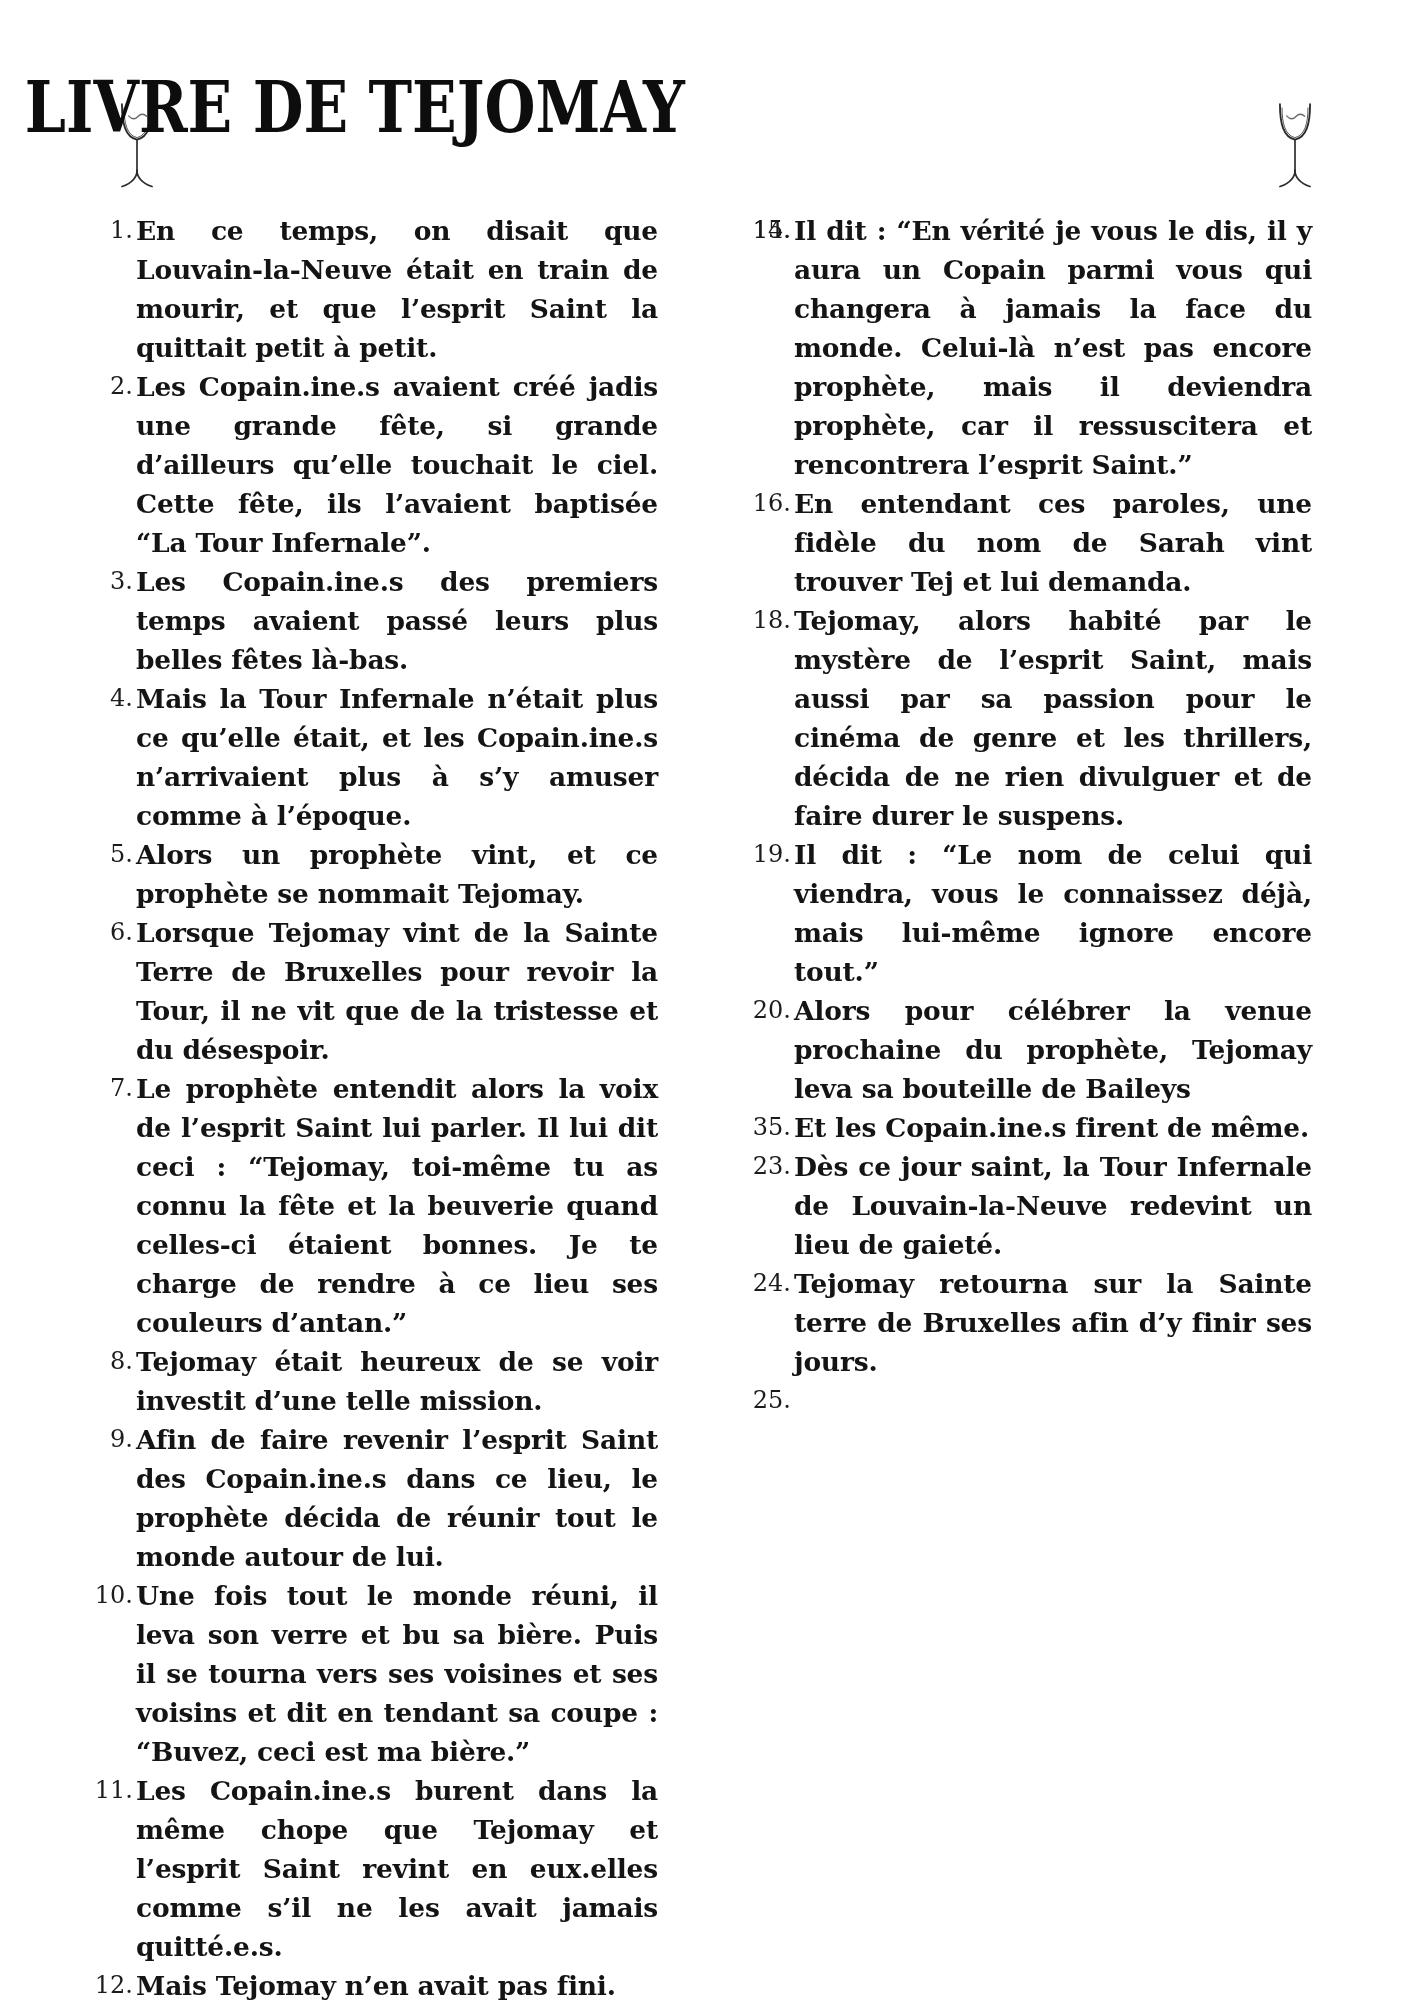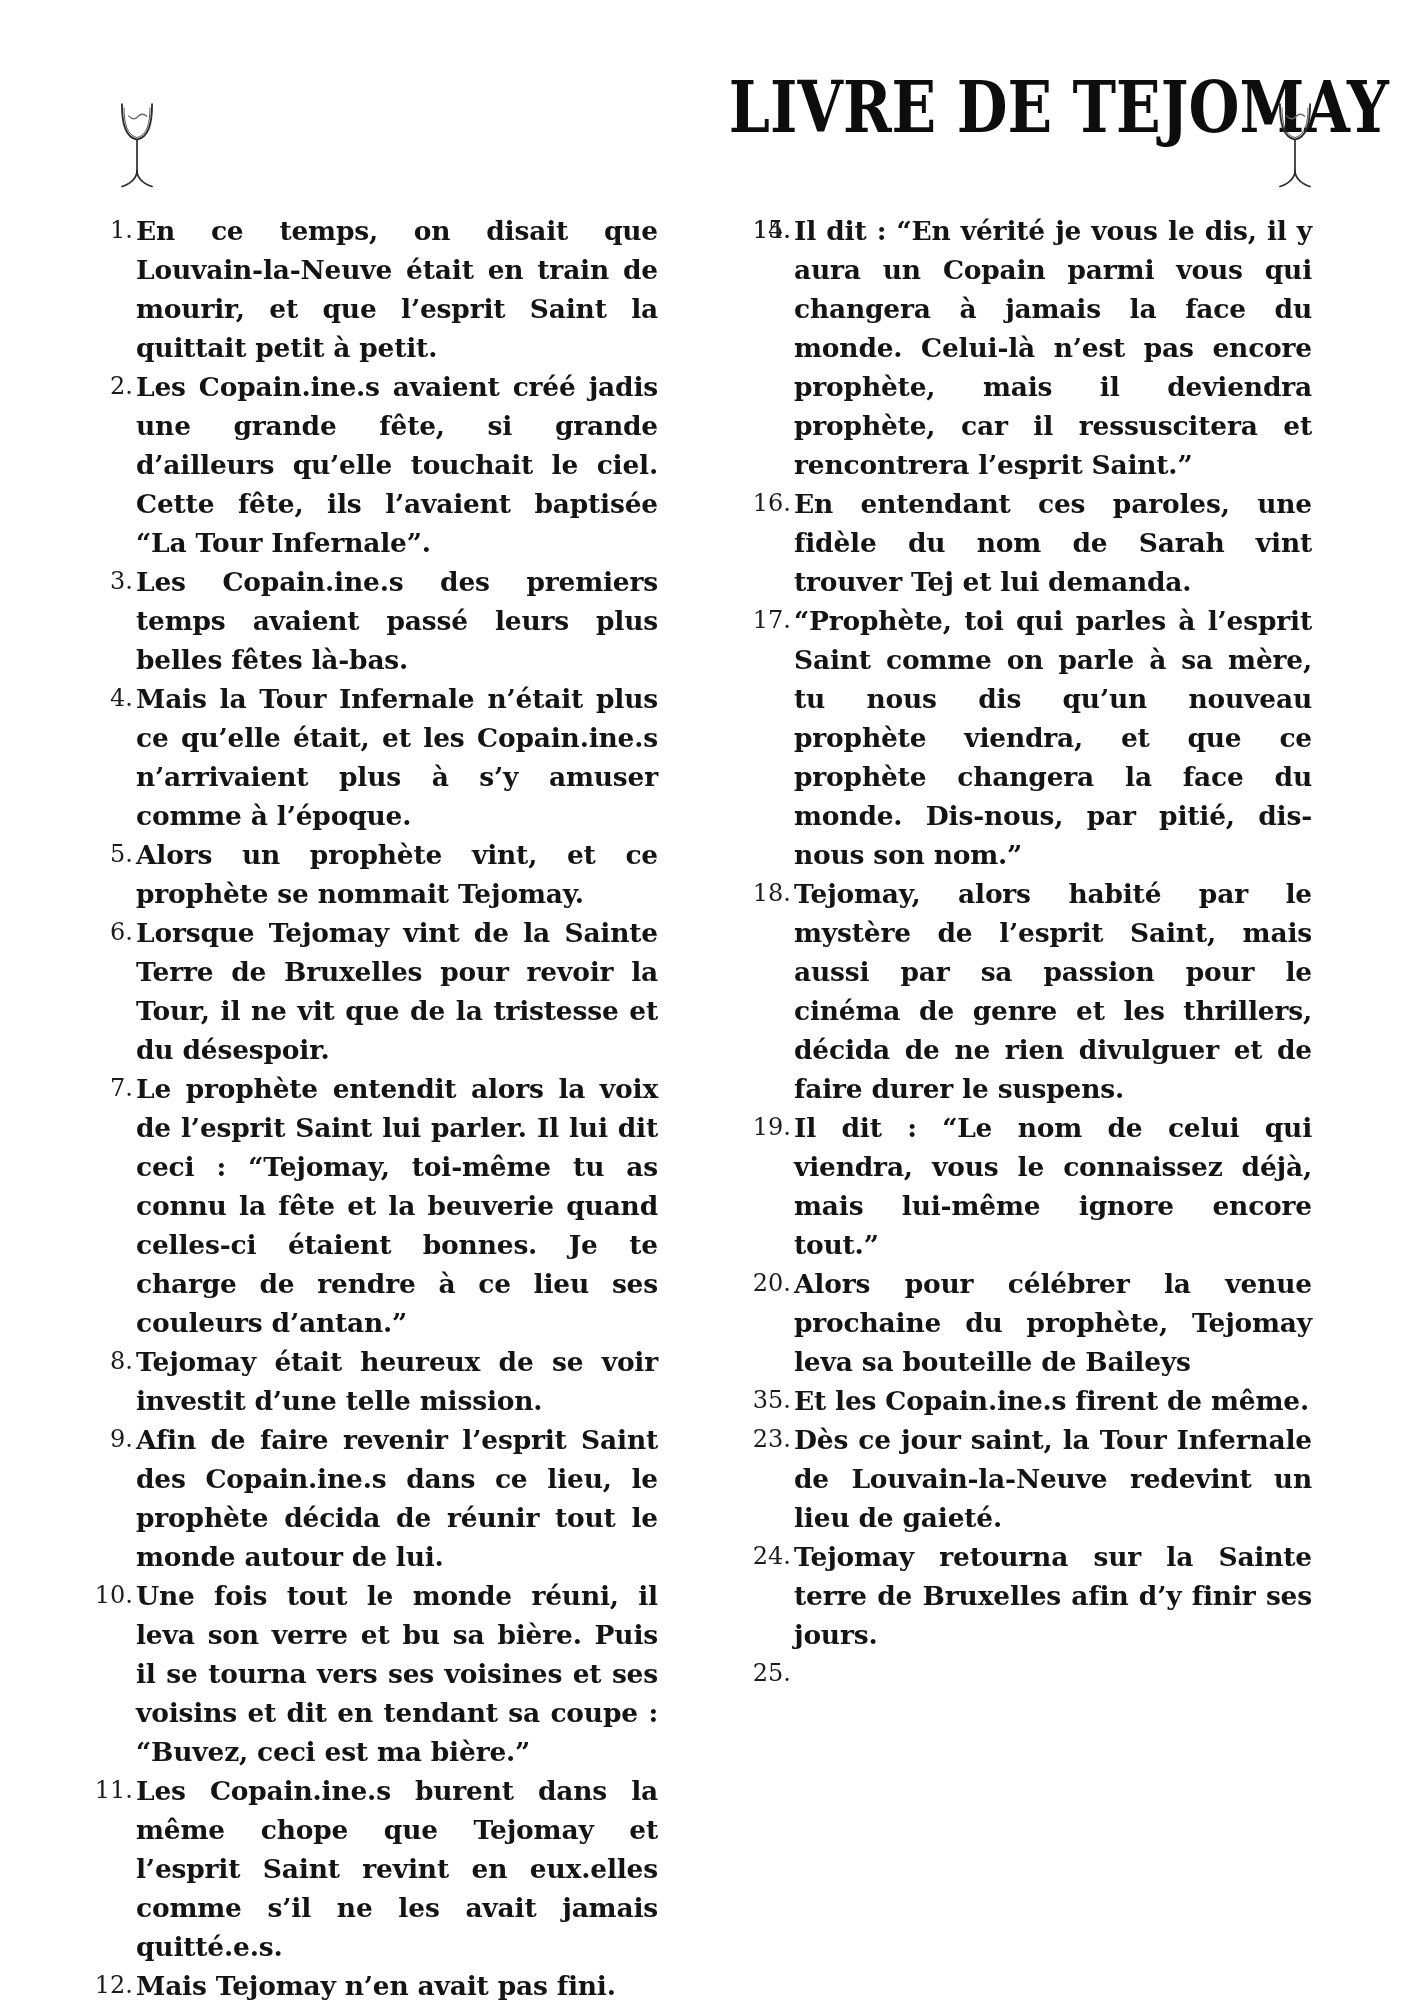--- a/index.html
+++ b/index.html
@@ -12,21 +12,21 @@
     color: #141414;
     overflow: hidden;
   }
 
   
   .title-wrap {
     position: absolute;
     top: 66px;
     left: 0;
     width: 100%;
-    text-align: right;
+    text-align: left;
   }
   .page-title {
     display: inline-block;
     font-size: 63px;
     font-weight: 700;
     letter-spacing: 0px;
     color: #0d0d0d;
     transform: scale(0.93, 1.12);
     transform-origin: center top;
     white-space: nowrap;
@@ -105,21 +105,20 @@
   <div class="verse"><span class="vnum">9.</span><span class="vtext">Afin de faire revenir l’esprit Saint des Copain.ine.s dans ce lieu, le prophète décida de réunir tout le monde autour de lui.</span></div>
   <div class="verse"><span class="vnum">10.</span><span class="vtext">Une fois tout le monde réuni, il leva son verre et bu sa bière. Puis il se tourna vers ses voisines et ses voisins et dit en tendant sa coupe : “Buvez, ceci est ma bière.”</span></div>
   <div class="verse"><span class="vnum">11.</span><span class="vtext">Les Copain.ine.s burent dans la même chope que Tejomay et l’esprit Saint revint en eux.elles comme s’il ne les avait jamais quitté.e.s.</span></div>
   <div class="verse"><span class="vnum">12.</span><span class="vtext">Mais Tejomay n’en avait pas fini.</span></div>
 </div>
 
 <div class="col col-right">
   <div class="verse"><span class="vnum">14.</span></div>
   <div class="verse"><span class="vnum">15.</span><span class="vtext">Il dit : “En vérité je vous le dis, il y aura un Copain parmi vous qui changera à jamais la face du monde. Celui-là n’est pas encore prophète, mais il deviendra prophète, car il ressuscitera et rencontrera l’esprit Saint.”</span></div>
   <div class="verse"><span class="vnum">16.</span><span class="vtext">En entendant ces paroles, une fidèle du nom de Sarah vint trouver Tej et lui demanda.</span></div>
-  <div class="verse"><span class="vnum">17.</span><span class="vtext">“Prophète, toi qui parles à l’esprit Saint comme on parle à sa mère, tu nous dis qu’un nouveau prophète viendra, et que ce prophète changera la face du monde. Dis-nous, par pitié, dis-nous son nom.”</span></div>
   <div class="verse"><span class="vnum">18.</span><span class="vtext">Tejomay, alors habité par le mystère de l’esprit Saint, mais aussi par sa passion pour le cinéma de genre et les thrillers, décida de ne rien divulguer et de faire durer le suspens.</span></div>
   <div class="verse"><span class="vnum">19.</span><span class="vtext">Il dit : “Le nom de celui qui viendra, vous le connaissez déjà, mais lui-même ignore encore tout.”</span></div>
   <div class="verse"><span class="vnum">20.</span><span class="vtext">Alors pour célébrer la venue prochaine du prophète, Tejomay leva sa bouteille de Baileys</span></div>
   <div class="verse"><span class="vnum">35.</span><span class="vtext">Et les Copain.ine.s firent de même.</span></div>
   <div class="verse"><span class="vnum">23.</span><span class="vtext">Dès ce jour saint, la Tour Infernale de Louvain-la-Neuve redevint un lieu de gaieté.</span></div>
   <div class="verse"><span class="vnum">24.</span><span class="vtext">Tejomay retourna sur la Sainte terre de Bruxelles afin d’y finir ses jours.</span></div>
   <div class="verse"><span class="vnum">25.</span></div>
 </div>
 
 </body></html>

